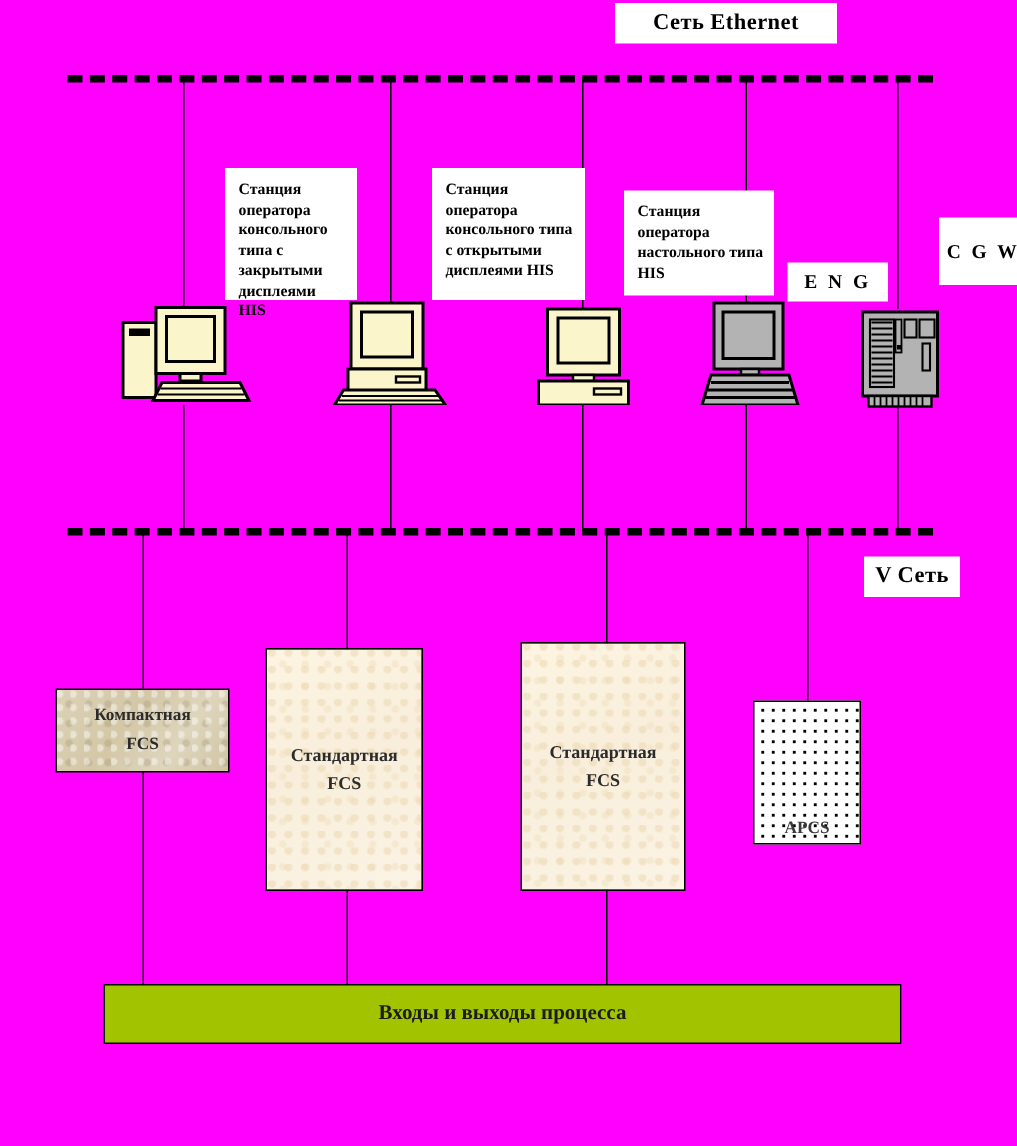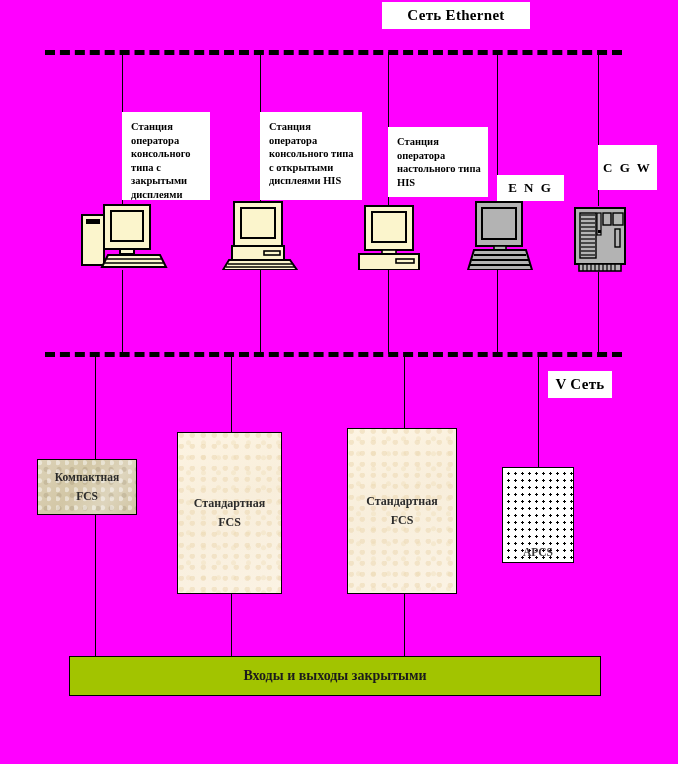--- a/index.html
+++ b/index.html
@@ -11,20 +11,21 @@
   }
   #stage{position:relative;width:678px;height:764px;}
 
   
   .wbox{
     position:absolute;
     background:#ffffff;
     color:#000000;
     box-sizing:border-box;
     z-index:6;
+    margin-left:28px;
   }
   .wbox.center{
     display:flex;align-items:center;justify-content:center;
     text-align:center;
   }
   .title-box{
     font-weight:bold;font-size:15px;
     letter-spacing:.3px;
   }
   .desc-box{
@@ -226,21 +227,21 @@
         <line x1="22" y1="58" x2="22" y2="65"></line>
         <line x1="26" y1="58" x2="26" y2="65"></line>
         <line x1="30" y1="58" x2="30" y2="65"></line>
         <line x1="34" y1="58" x2="34" y2="65"></line>
         <line x1="38" y1="58" x2="38" y2="65"></line>
         <line x1="42" y1="58" x2="42" y2="65"></line>
       </g>
     </svg>
   </div>
 
-  <div class="fcsbox fcs-compact" style="left:37px;top:459px;width:100px;height:56px;">
+  <div class="fcsbox fcs-compact" style="left:37px;top:459px;width:116px;height:56px;">
     <span>
       <span>Компактная</span><br>
       <span>FCS</span>
     </span>
   </div>
 
   <div class="fcsbox fcs-standard" style="left:177px;top:432px;width:105px;height:162px;">
     <span>
       <span>Стандартная</span><br>
       <span>FCS</span>
@@ -251,15 +252,15 @@
     <span>
       <span>Стандартная</span><br>
       <span>FCS</span>
     </span>
   </div>
 
   <div class="fcsbox apcs" style="left:502px;top:467px;width:72px;height:96px;align-items:flex-end;">
     <span>APCS</span>
   </div>
 
-  <div class="procbar" style="left:69px;top:656px;width:532px;height:40px;">Входы и выходы закрытыми</div>
+  <div class="procbar" style="left:69px;top:656px;width:532px;height:40px;">Входы и выходы процесса</div>
 
 </div>
 
 </body></html>

